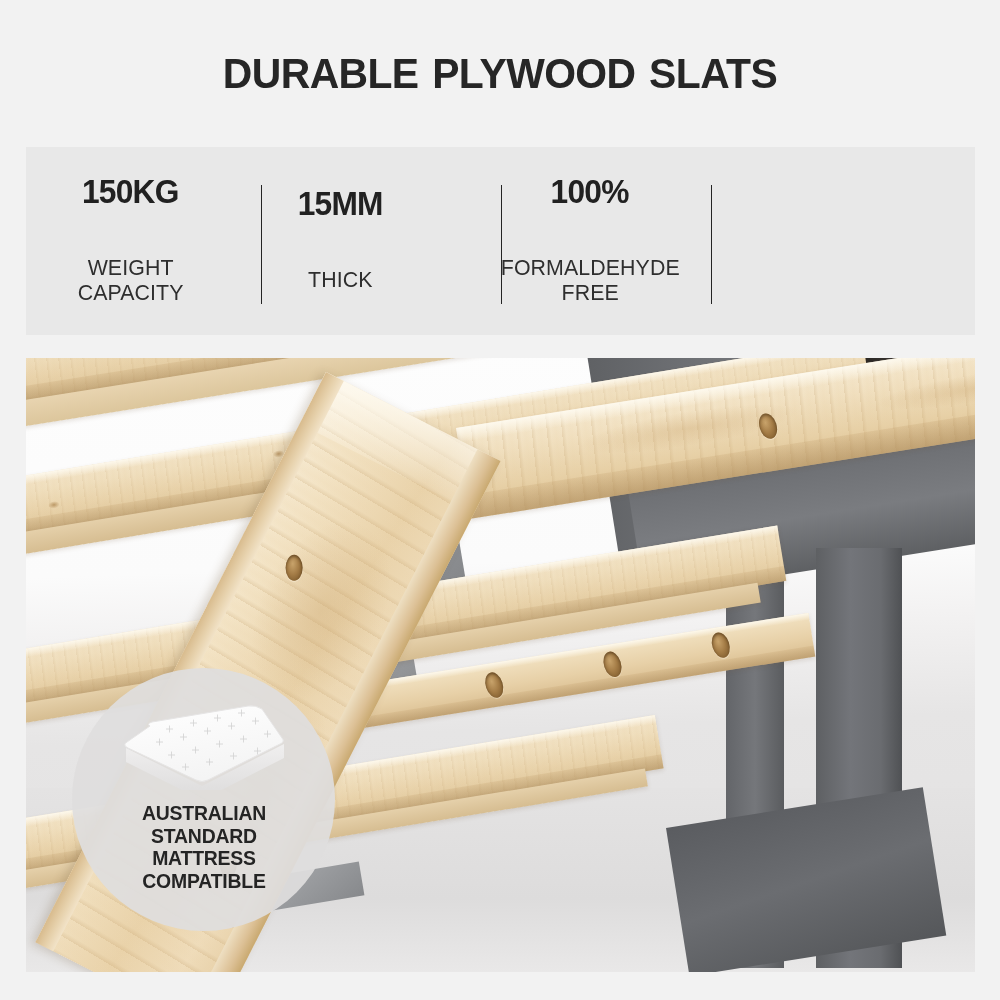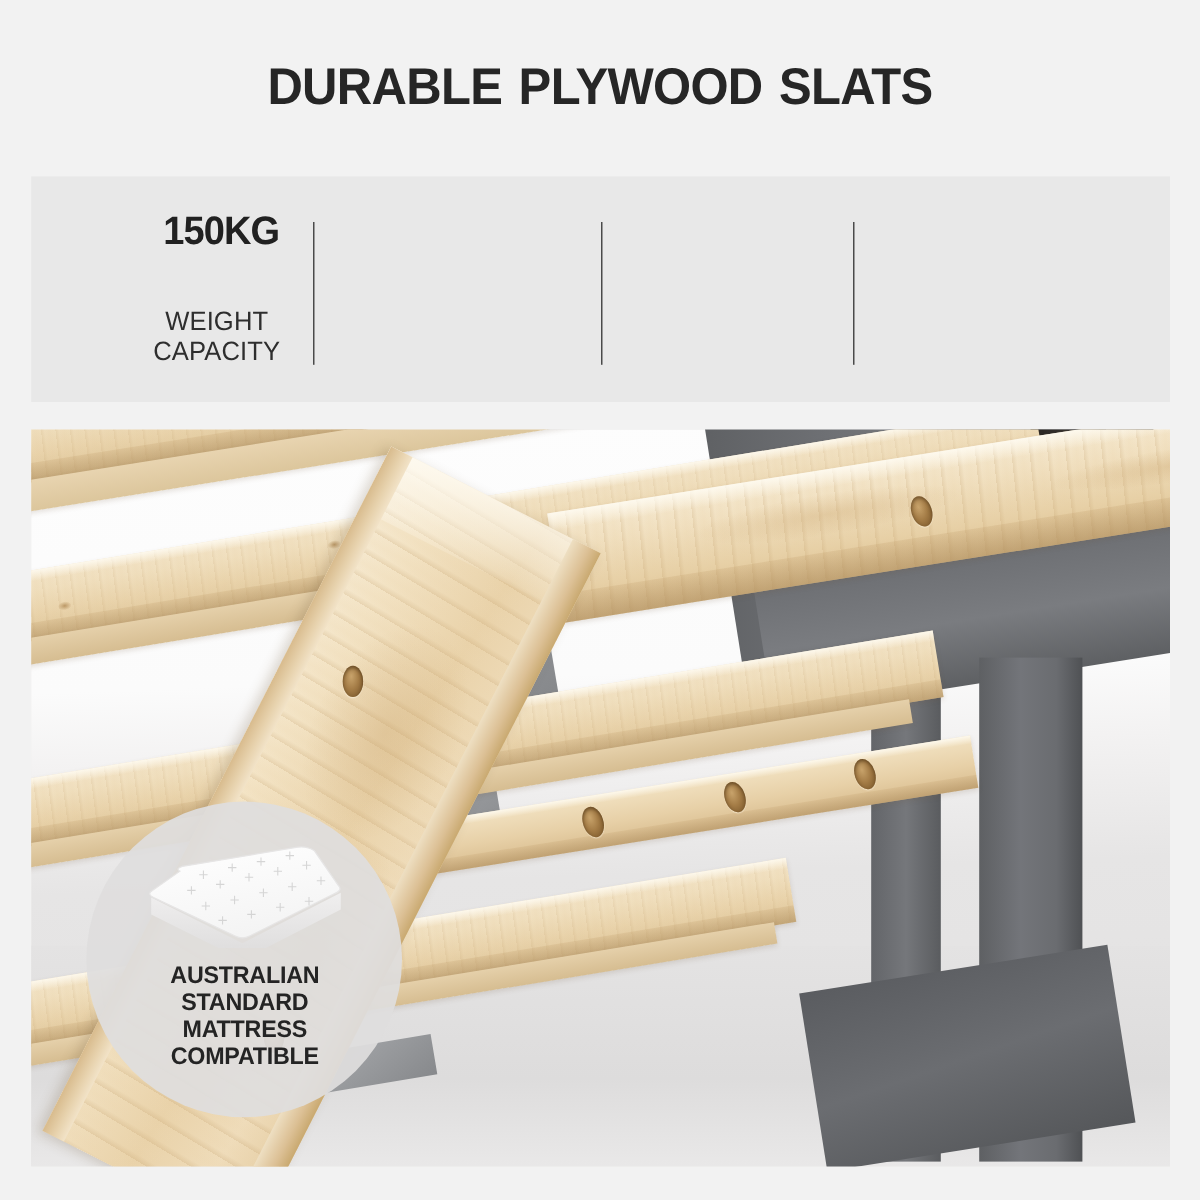--- a/index.html
+++ b/index.html
@@ -27,21 +27,21 @@
 
   
   .featurebar{
     position:absolute;left:26px;top:147px;width:949px;height:188px;
     background:#e8e8e8;
     display:flex;align-items:center;
   }
   .feat{
     position:relative;height:188px;
     display:flex;flex-direction:column;
-    align-items:flex-end;justify-content:center;
+    align-items:center;justify-content:center;
     text-align:center;
     padding-bottom:4px;
     box-sizing:border-box;
     gap:42px;
   }
   .feat.c0{width:209px;}
   .feat.c1{width:240px;}
   .feat.c2{width:210px;}
   .feat.c3{width:290px;}
   .feat .big{
@@ -257,21 +257,34 @@
 
     <div class="feat c0">
       <div class="big">150KG</div>
       <div class="sub">
         <div>WEIGHT</div>
         <div>CAPACITY</div>
       </div>
     </div>
 
 
-
+    <div class="feat c2">
+      <div class="big">15MM</div>
+      <div class="sub">
+        <div>THICK</div>
+      </div>
+    </div>
+
+    <div class="feat c3">
+      <div class="big">100%</div>
+      <div class="sub">
+        <div>FORMALDEHYDE</div>
+        <div>FREE</div>
+      </div>
+    </div>
 
     <div class="divider d0"></div>
     <div class="divider d1"></div>
     <div class="divider d2"></div>
   </div>
 
   <div class="photo">
 
     <div class="bg-white"></div>
     <div class="bg-floor"></div>

